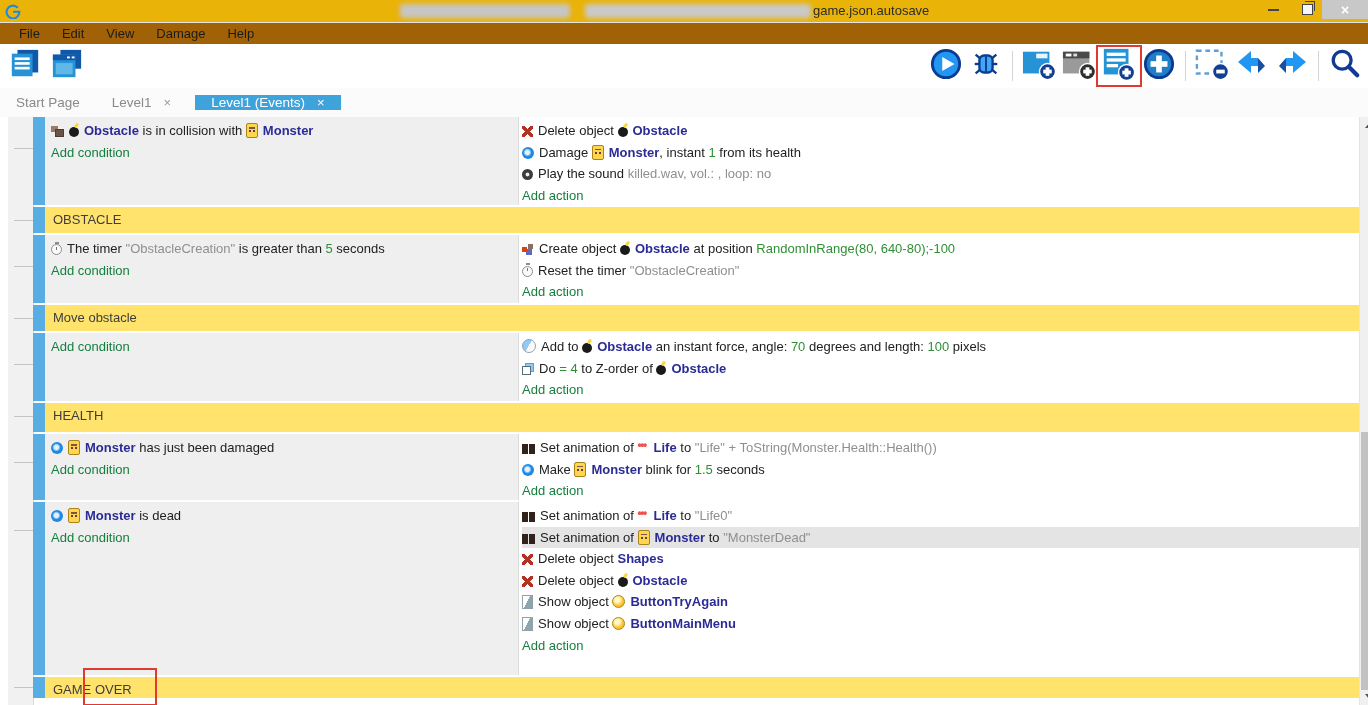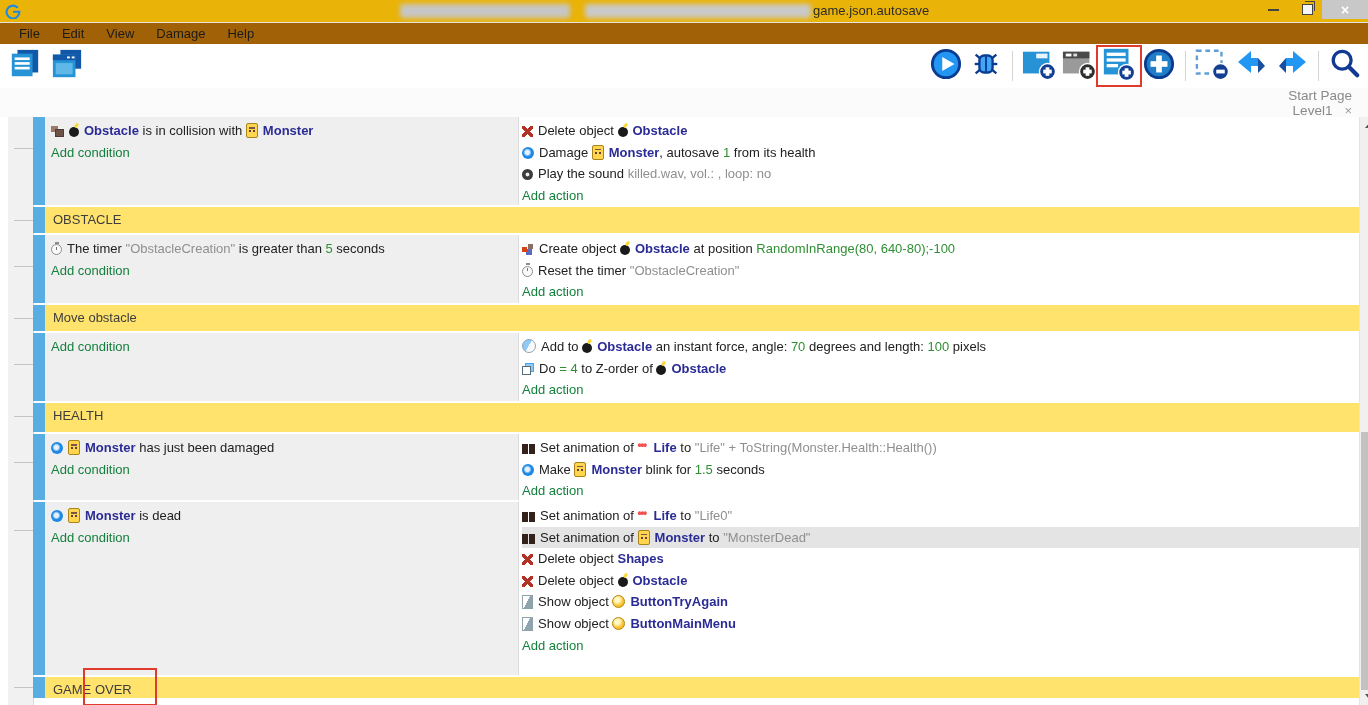--- a/index.html
+++ b/index.html
@@ -24,21 +24,21 @@
 
   
   .toolbar{position:absolute;left:0;top:44px;width:100%;height:44px;background:#fff;}
   .tb-left{position:absolute;left:6px;top:2px;display:flex;align-items:center;gap:4px;}
   .tb-right{position:absolute;right:4px;top:2px;display:flex;align-items:center;gap:2px;}
   .tb-btn{width:38px;height:40px;display:flex;align-items:center;justify-content:center;position:relative;}
   .tb-sep{width:1px;height:30px;background:#d5d5d5;margin:0 5px;}
   .tb-btn.annot::after{content:"";position:absolute;left:-4px;top:-1px;right:-4px;bottom:-1px;border:2px solid #df3a2e;}
 
   
-  .tabbar{position:absolute;left:0;top:88px;width:100%;height:29px;background:#fbfbfb;display:flex;align-items:flex-end;padding-left:12px;box-sizing:border-box;flex-direction:column;}
+  .tabbar{position:absolute;left:0;top:88px;width:100%;height:29px;background:#fbfbfb;display:flex;align-items:center;padding-left:0;box-sizing:border-box;}
   .tab{display:flex;align-items:center;gap:12px;padding:0 16px;font-size:13.5px;color:#8a8a8a;cursor:default;}
   .tab .x{color:#9a9a9a;font-size:13px;}
   .tab.active{background:#3fa3db;color:#fff;margin-left:8px;}
   .tab.active .x{color:#fff;}
 
   
   .sheet{position:absolute;left:8px;top:117px;width:100%;height:588px;background:#fff;overflow:hidden;}
   .gutter{position:absolute;left:0;top:0;width:25px;height:100%;background:#f1f1f1;border-right:1px solid #dadada;}
   .tick{position:absolute;left:6px;width:19px;height:1px;background:#c4c4c4;}
   .rows{position:absolute;left:37px;top:0;width:1314px;}
@@ -272,21 +272,21 @@
       </div>
     <div class="rows" id="rows">
         <div class="row event" style="height: 88px;">
           <div class="selbar"></div>
           <div class="cell-c">
             <div class="ln"><span class="i i-collision"></span><span class="i i-bomb"></span><span class="tk-o">Obstacle</span><span> is in collision with </span><span class="i i-monster"></span><span class="tk-o">Monster</span></div>
             <div class="ln"><span class="tk-ph">Add condition</span></div>
           </div>
           <div class="cell-a">
             <div class="ln"><span class="i i-delete"></span><span>Delete object </span><span class="i i-bomb"></span><span class="tk-o">Obstacle</span></div>
-            <div class="ln"><span class="i i-health"></span><span>Damage </span><span class="i i-monster"></span><span class="tk-o">Monster</span><span>, autosave </span><span class="tk-v">1</span><span> from its health</span></div>
+            <div class="ln"><span class="i i-health"></span><span>Damage </span><span class="i i-monster"></span><span class="tk-o">Monster</span><span>, instant </span><span class="tk-v">1</span><span> from its health</span></div>
             <div class="ln"><span class="i i-sound"></span><span>Play the sound </span><span class="tk-m">killed.wav, vol.: , loop: no</span></div>
             <div class="ln"><span class="tk-ph">Add action</span></div>
           </div>
         </div>
         <div class="row group" style="height: 26px;">
           <div class="selbar"></div>
           <span class="group-label">OBSTACLE</span>
         </div>
         <div class="row event" style="height: 68px;">
           <div class="selbar"></div>

